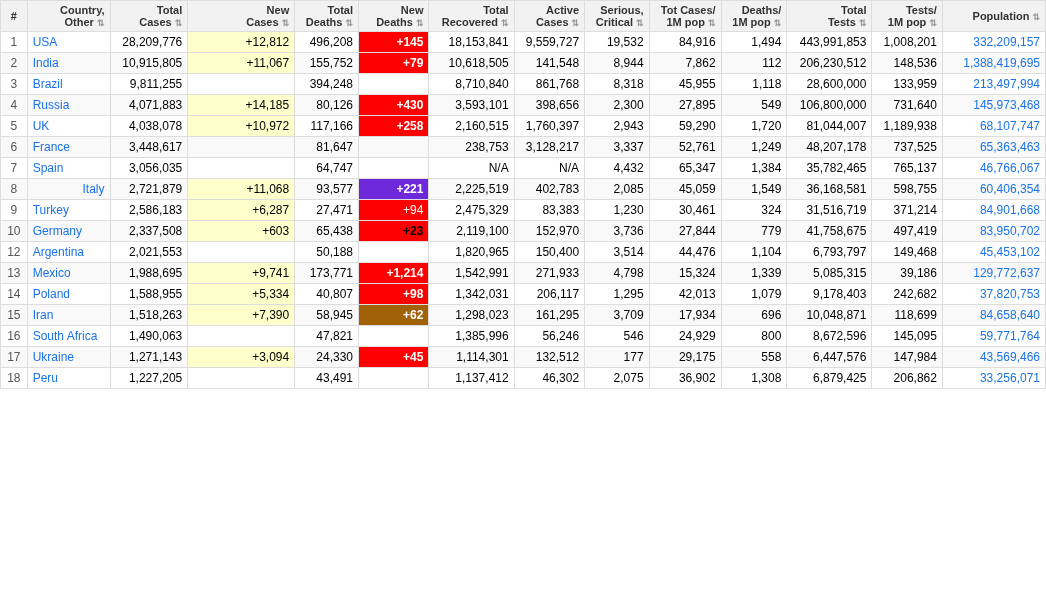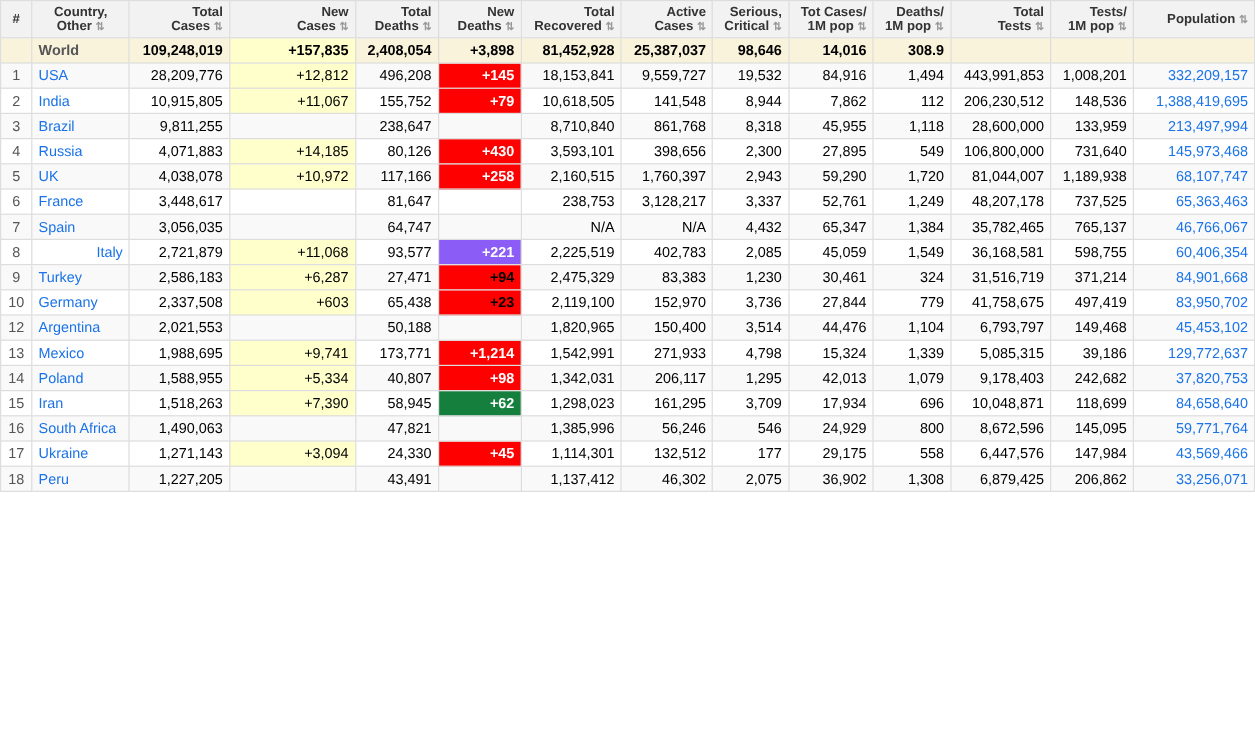--- a/index.html
+++ b/index.html
@@ -16,52 +16,36 @@
     .container { overflow-x: auto; max-width: 1046px; }
   </style>
 </head>
 <body>
 
 <div class="container">
   <table>
     <thead>
       <tr>
         <th style="text-align:center;">#</th>
-        <th style="text-align:center;">Country,<br>Other <span class="sort-icon">⇅</span></th>
+        <th style="text-align:right;">Country,<br>Other <span class="sort-icon">⇅</span></th>
         <th>Total<br>Cases <span class="sort-icon">⇅</span></th>
         <th>New<br>Cases <span class="sort-icon">⇅</span></th>
         <th>Total<br>Deaths <span class="sort-icon">⇅</span></th>
         <th>New<br>Deaths <span class="sort-icon">⇅</span></th>
         <th>Total<br>Recovered <span class="sort-icon">⇅</span></th>
         <th>Active<br>Cases <span class="sort-icon">⇅</span></th>
         <th>Serious,<br>Critical <span class="sort-icon">⇅</span></th>
         <th>Tot Cases/<br>1M pop <span class="sort-icon">⇅</span></th>
         <th>Deaths/<br>1M pop <span class="sort-icon">⇅</span></th>
         <th>Total<br>Tests <span class="sort-icon">⇅</span></th>
         <th>Tests/<br>1M pop <span class="sort-icon">⇅</span></th>
         <th>Population <span class="sort-icon">⇅</span></th>
       </tr>
     </thead>
     <tbody id="table-body">
-    <tr class="world-row">
-  <td></td>
-  <td style="text-align:left; font-weight:bold; color:#555;">World</td>
-  <td>109,248,019</td>
-  <td style="background:#ffffcc;">+157,835</td>
-  <td>2,408,054</td>
-  <td>+3,898</td>
-  <td>81,452,928</td>
-  <td>25,387,037</td>
-  <td>98,646</td>
-  <td>14,016</td>
-  <td>308.9</td>
-  <td></td>
-  <td></td>
-  <td></td>
-</tr>
         <tr>
     <td style="color:#555;">1</td>
     <td style="text-align:left;"><a href="#">USA</a></td>
     <td>28,209,776</td>
     <td style="background:#ffffcc;">+12,812</td>
     <td>496,208</td>
     <td style="background:#ff0000; color:#fff; font-weight:bold;padding-left:14px;">+145</td>
     <td>18,153,841</td>
     <td>9,559,727</td>
     <td>19,532</td>
@@ -85,21 +69,21 @@
     <td>112</td>
     <td>206,230,512</td>
     <td>148,536</td>
     <td style="color:#1a73e8;">1,388,419,695</td>
   </tr>
         <tr>
     <td style="color:#555;">3</td>
     <td style="text-align:left;"><a href="#">Brazil</a></td>
     <td>9,811,255</td>
     <td style=""></td>
-    <td>238,647</td>
+    <td>394,248</td>
     <td style=""></td>
     <td>8,710,840</td>
     <td>861,768</td>
     <td>8,318</td>
     <td>45,955</td>
     <td>1,118</td>
     <td>28,600,000</td>
     <td>133,959</td>
     <td style="color:#1a73e8;">213,497,994</td>
   </tr>
@@ -166,37 +150,37 @@
     <td>35,782,465</td>
     <td>765,137</td>
     <td style="color:#1a73e8;">46,766,067</td>
   </tr>
         <tr>
     <td style="color:#555;">8</td>
     <td style="text-align:right;"><a href="#">Italy</a></td>
     <td>2,721,879</td>
     <td style="background:#ffffcc;">+11,068</td>
     <td>93,577</td>
-    <td style="background:#8b5cf6; color:#fff; font-weight:bold;padding-left:24px;">+221</td>
+    <td style="background:#6d28d9; color:#fff; font-weight:bold;padding-left:24px;">+221</td>
     <td>2,225,519</td>
     <td>402,783</td>
     <td>2,085</td>
     <td>45,059</td>
     <td>1,549</td>
     <td>36,168,581</td>
     <td>598,755</td>
     <td style="color:#1a73e8;">60,406,354</td>
   </tr>
         <tr>
     <td style="color:#555;">9</td>
     <td style="text-align:left;"><a href="#">Turkey</a></td>
     <td>2,586,183</td>
     <td style="background:#ffffcc;">+6,287</td>
     <td>27,471</td>
-    <td style="background:#ff0000; color:#000000; font-weight:bold;">+94</td>
+    <td style="background:#ff0000; color:#ffffff; font-weight:normal;">+94</td>
     <td>2,475,329</td>
     <td>83,383</td>
     <td>1,230</td>
     <td>30,461</td>
     <td>324</td>
     <td>31,516,719</td>
     <td>371,214</td>
     <td style="color:#1a73e8;padding-left:28px;">84,901,668</td>
   </tr>
         <tr>
@@ -262,21 +246,21 @@
     <td>9,178,403</td>
     <td>242,682</td>
     <td style="color:#1a73e8;">37,820,753</td>
   </tr>
         <tr>
     <td style="color:#555;">15</td>
     <td style="text-align:left;"><a href="#">Iran</a></td>
     <td>1,518,263</td>
     <td style="background:#ffffcc;">+7,390</td>
     <td>58,945</td>
-    <td style="background:#15803d; color:#fff; font-weight:bold;padding-left:38px;">+62</td>
+    <td style="background:#a16207; color:#fff; font-weight:bold;padding-left:38px;">+62</td>
     <td>1,298,023</td>
     <td>161,295</td>
     <td>3,709</td>
     <td>17,934</td>
     <td>696</td>
     <td>10,048,871</td>
     <td>118,699</td>
     <td style="color:#1a73e8;">84,658,640</td>
   </tr>
         <tr>

